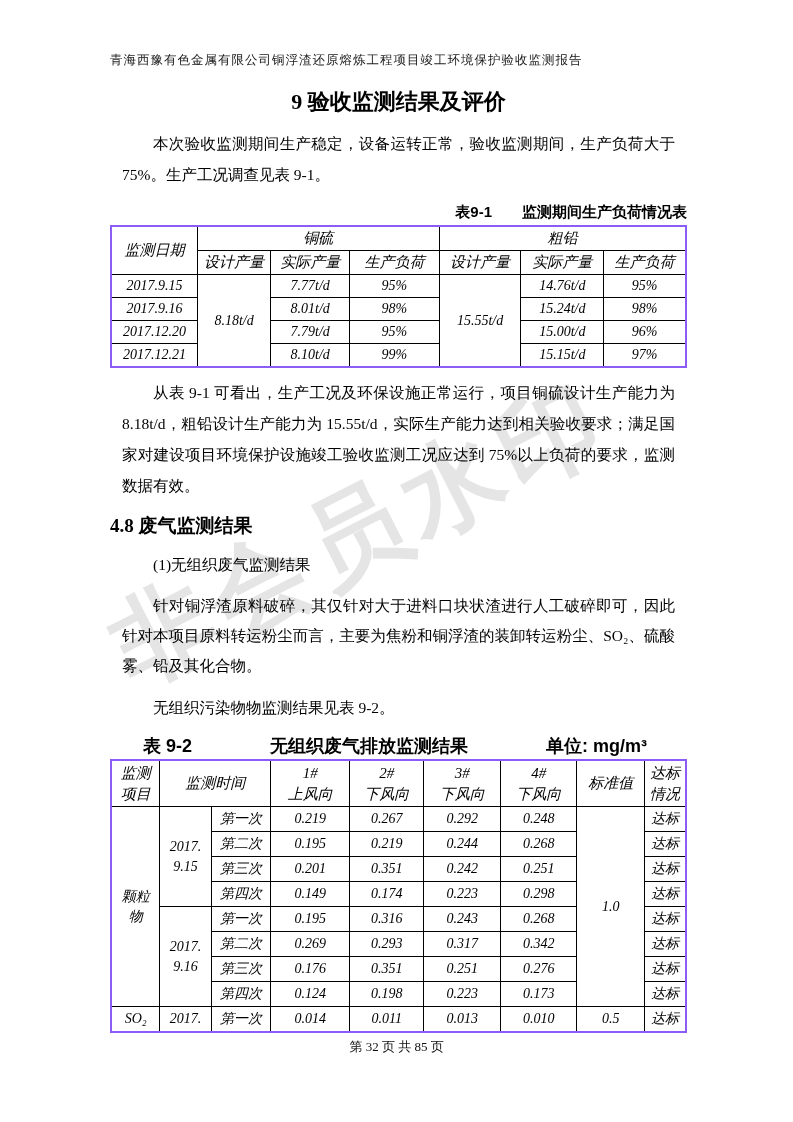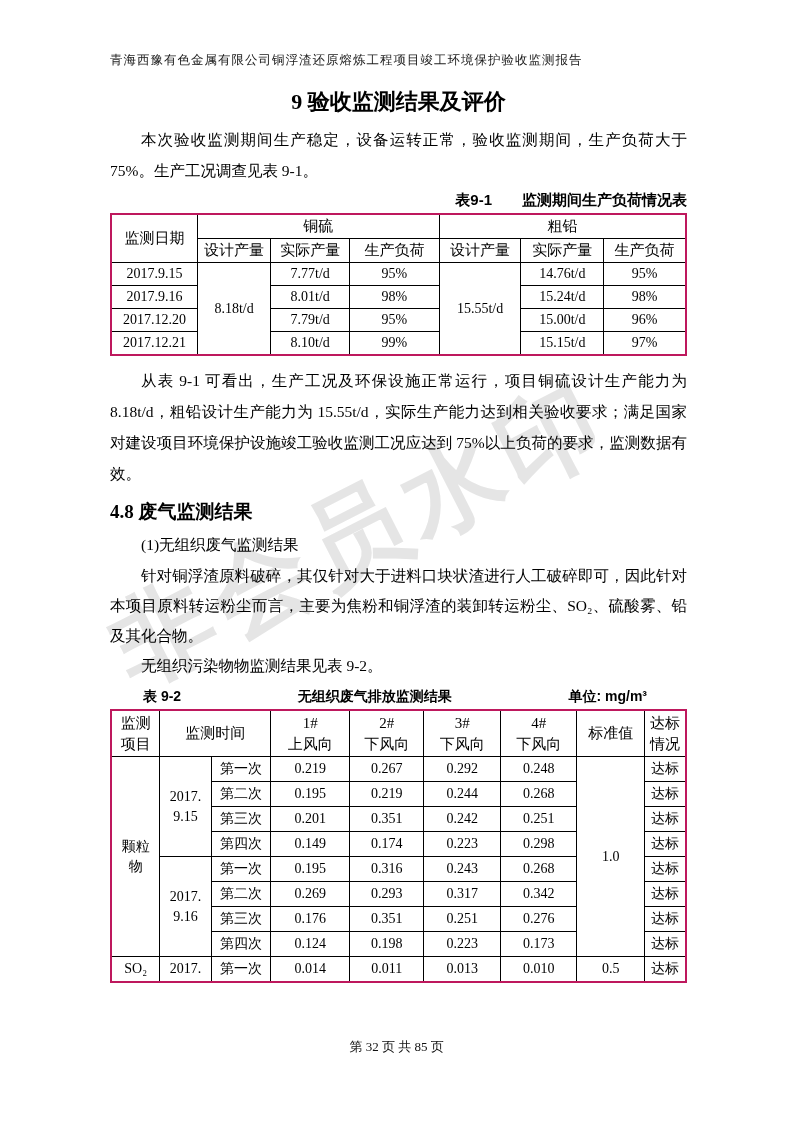--- a/index.html
+++ b/index.html
@@ -27,38 +27,38 @@
     user-select:none;
   }
   .content { position:relative; z-index:1; padding:52px 106px 0 110px;border-radius:26px; }
   .doc-header {
     font-size:12.5px; line-height:16px; letter-spacing:1px;
     color:#1a1a1a; margin-bottom:20px;
   }
   h1.title { font-size:22px; line-height:28px; margin:0 0 8px 0; font-weight:bold;text-align:center; }
   h2.section { font-size:19px; line-height:26px; margin:0 0 8px 0; font-weight:bold; }
   h2.mt { margin-top:10px; margin-bottom:6px; }
-  p.body { font-size:15.5px; line-height:31px; margin:0; text-align:justify; text-indent:2em; }
+  p.body { font-size:15.5px; line-height:31px; margin:12px; text-align:justify; text-indent:2em; }
   p.tight { line-height:30px; }
   p.sub { line-height:28px; margin-bottom:2px; text-align:left; }
   p.mt { margin-top:9px; }
   .caption1 {
     display:flex; justify-content:flex-end; gap:30px;
     font-family:"Liberation Sans","DejaVu Sans",sans-serif;
     font-weight:bold; font-size:15px; line-height:20px;
     margin:4px 0 3px 0;
   }
   .caption2 {
     display:flex; justify-content:space-between; align-items:flex-end;
     font-family:"Liberation Sans","DejaVu Sans",sans-serif;
-    font-weight:bold; font-size:14px; line-height:22px;
+    font-weight:bold; font-size:18px; line-height:22px;
     margin:4px 0 2px 0; padding:0 40px 0 33px;
   }
   table { border-collapse:collapse; width:100%; table-layout:fixed; }
-  table.t1, table.t2 { border:2px solid #be185d; }
+  table.t1, table.t2 { border:2px solid #8b5cf6;font-style:italic; }
   th, td {
     border:1px solid #000; text-align:center; vertical-align:middle;
     font-weight:normal; padding:0 2px; overflow:hidden;
   }
   .t1 th { height:23px; font-size:15px; }
   .t1 td { height:22px; font-size:14px; }
   .t2 th { height:45px; font-size:15px; line-height:21px; }
   .t2 td { height:24px; font-size:14px; line-height:20px; }
   .preline { white-space:pre-line; }
   .doc-footer {

